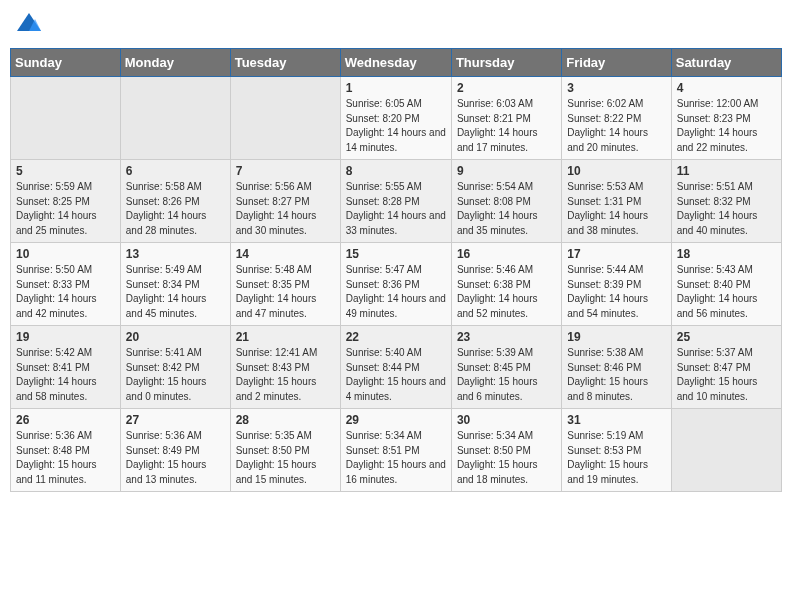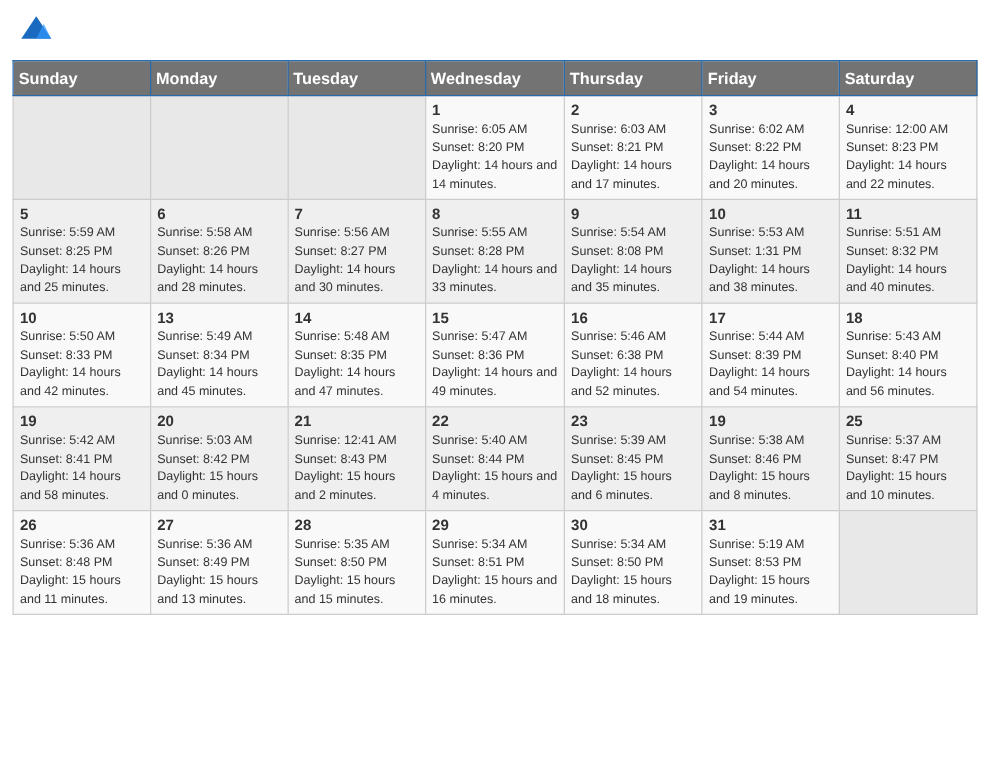--- a/index.html
+++ b/index.html
@@ -242,21 +242,21 @@
       </tr>
       <tr>
         <td>
           <span class="day-num">19</span>
           <div class="day-info">Sunrise: 5:42 AM
 Sunset: 8:41 PM
 Daylight: 14 hours and 58 minutes.</div>
         </td>
         <td>
           <span class="day-num">20</span>
-          <div class="day-info">Sunrise: 5:03 AM
+          <div class="day-info">Sunrise: 5:41 AM
 Sunset: 8:42 PM
 Daylight: 15 hours and 0 minutes.</div>
         </td>
         <td>
           <span class="day-num">21</span>
           <div class="day-info">Sunrise: 12:41 AM
 Sunset: 8:43 PM
 Daylight: 15 hours and 2 minutes.</div>
         </td>
         <td>

